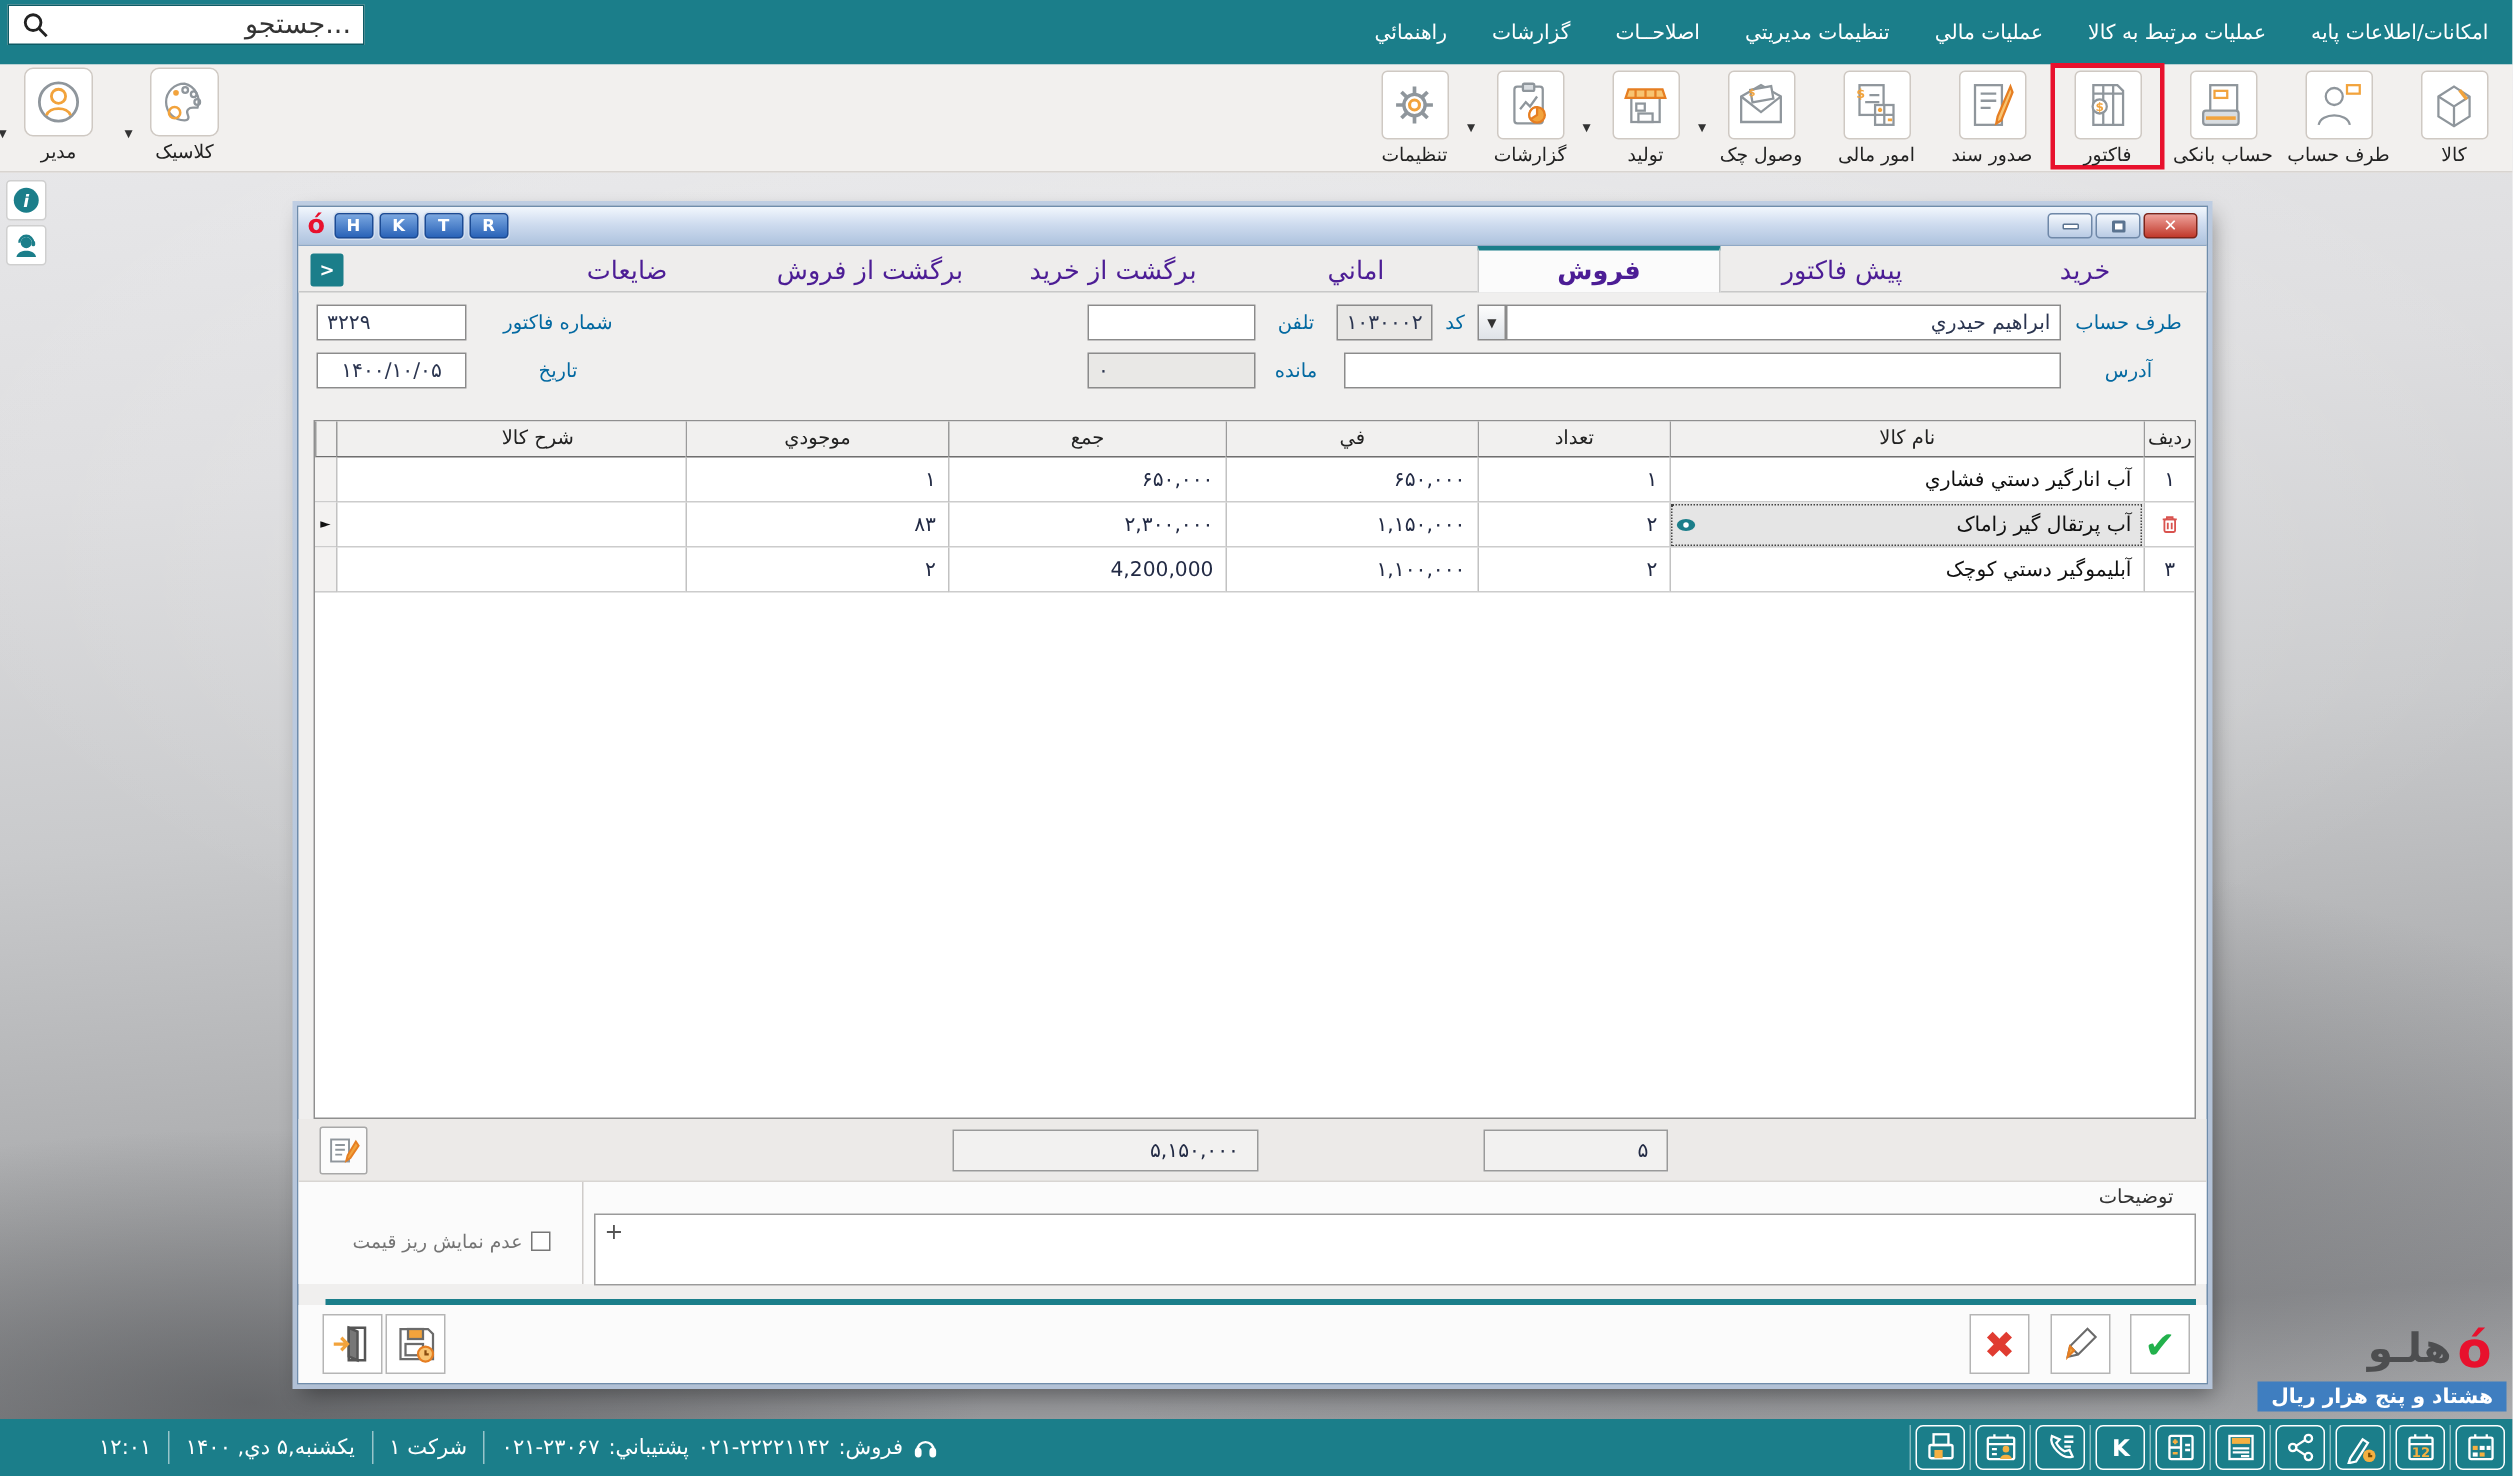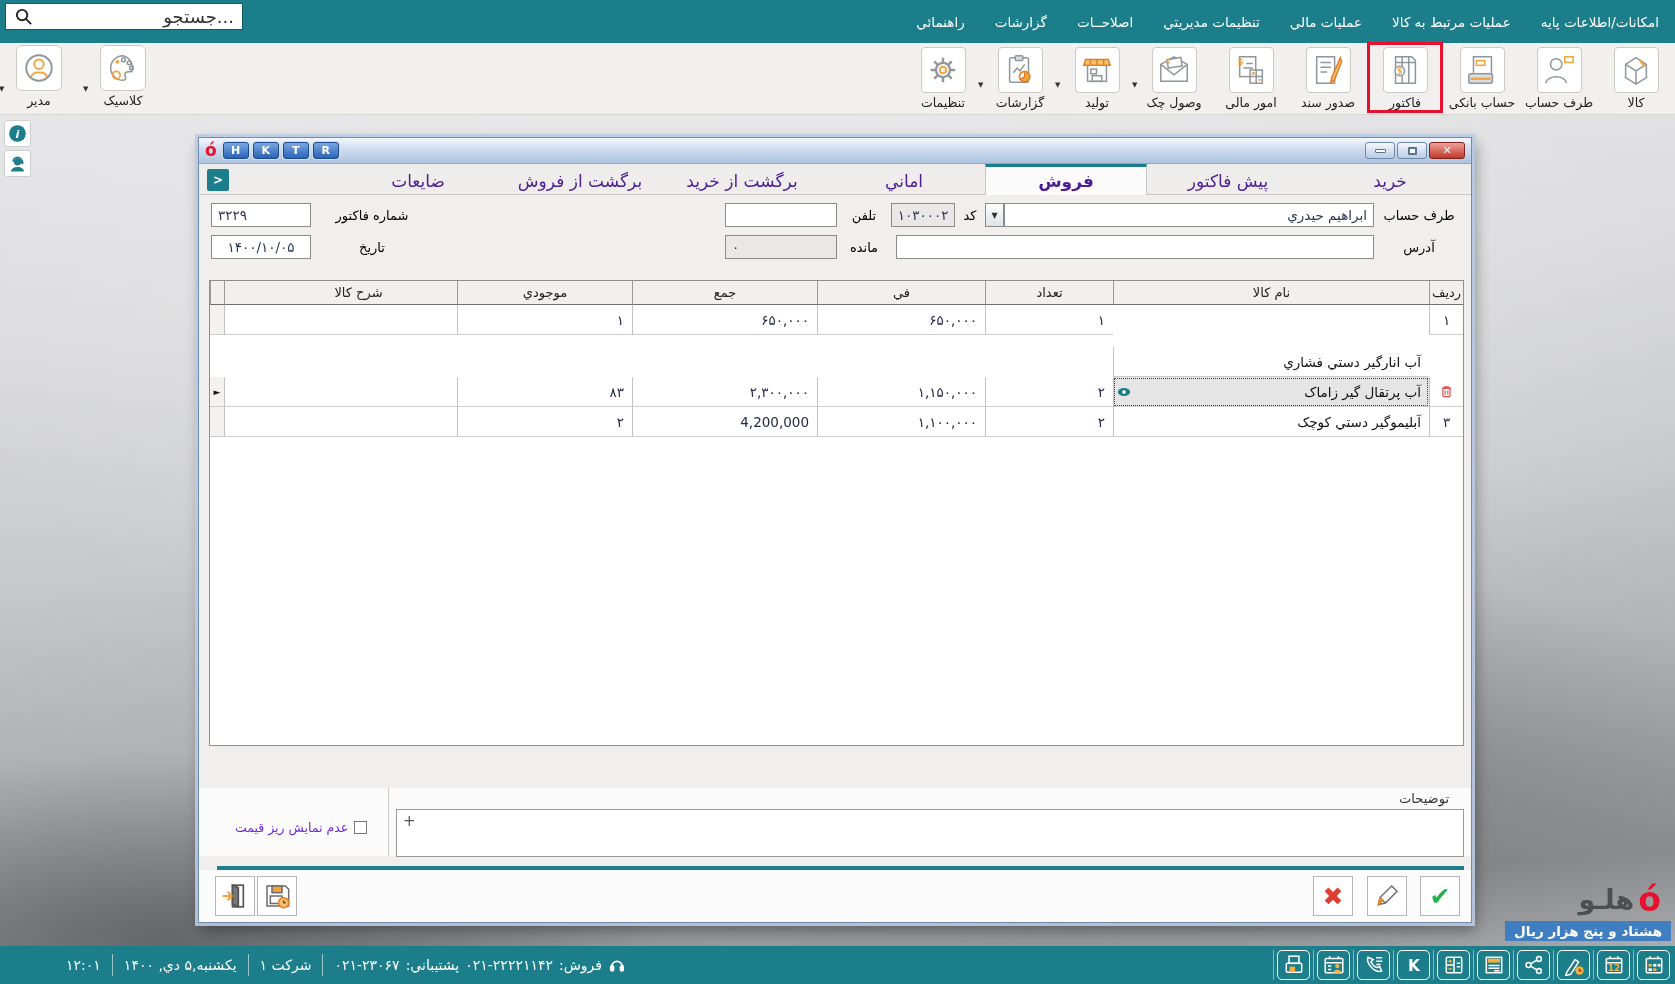--- a/index.html
+++ b/index.html
@@ -41,21 +41,21 @@
   .ctl-min i{display:block;width:11px;height:4px;background:#fff;border:1px solid #5a7390;border-radius:1px}
   .ctl-max i{display:block;width:9px;height:8px;background:#fff;border:2px solid #5a7390;border-radius:1px}
   .ctl-close{width:36px;background:linear-gradient(#efa29b,#c0392b);border-color:#7e241a;color:#fff;font-weight:bold;font-size:11px}
   
   .tabrow{position:absolute;left:0;top:26px;right:0;height:31px;background:#eeedec;border-bottom:1px solid #c8c8c8;display:flex;direction:rtl}
   .tab{width:162px;display:flex;align-items:center;justify-content:center;font-size:17px;color:#4c1d95;border-top:3px solid transparent;cursor:default}
   .tab.active{background:#fbfbfb;border-top:3px solid #1b7e8a;border-left:1px solid #c8c8c8;border-right:1px solid #c8c8c8;font-weight:bold;margin-bottom:-1px}
   .tab-back{position:absolute;left:8px;top:5px;width:22px;height:22px;background:#1b7e8a;border-radius:2px;color:#fff;font-weight:bold;display:flex;align-items:center;justify-content:center;font-size:12px}
   
   .form-area{position:absolute;left:0;top:57px;right:0;height:84px}
-  .f-label{position:absolute;font-size:13px;color:#000000;text-align:center;white-space:nowrap}
+  .f-label{position:absolute;font-size:13px;color:#0369a1;text-align:center;white-space:nowrap}
   .f-input{position:absolute;height:24px;background:#fff;border:1px solid #8b8b8b;font-size:13.5px;color:#2b3550;display:flex;align-items:center;padding:0 6px}
   .f-input.readonly{background:#e9e8e6}
   .f-input.rtl{direction:rtl}
   .dd-btn{position:absolute;width:19px;height:24px;background:linear-gradient(#fdfdfd,#dfe3e8);border:1px solid #8b8b8b;display:flex;align-items:center;justify-content:center;font-size:8px;color:#333}
   
   .table-panel{position:absolute;left:10px;top:142px;width:1255px;height:466px;background:#fff;border:1px solid #8f8f8f}
   .t-row{display:flex;direction:rtl}
   .t-cell{flex-shrink:0;border-left:1px solid #c2c2c2;border-bottom:1px solid #cccccc;display:flex;align-items:center;position:relative;font-size:13.5px;height:30px;padding:0 8px;color:#111}
   .t-header .t-cell{height:24px;background:#f1f0ef;border-left:1px solid #9a9a9a;border-bottom:1px solid #6f6f6f;justify-content:center;color:#222;font-size:13px;padding:0 4px}
   .c-num{justify-content:flex-end;direction:ltr;color:#222a44}
@@ -67,21 +67,21 @@
   .totals-strip{position:absolute;left:0;top:608px;right:0;height:42px;background:#eceae8;border-bottom:1px solid #d8d5d2}
   .total-box{position:absolute;top:7px;height:28px;background:#f2f1f0;border:1px solid #9a9a9a;display:flex;align-items:center;justify-content:flex-end;padding:0 12px;font-size:13.5px;color:#222a44;direction:ltr}
   .mini-btn{position:absolute;left:14px;top:5px;width:32px;height:32px;background:#fbfbfb;border:1px solid #a8a8a8;border-radius:2px;display:flex;align-items:center;justify-content:center}
   
   .notes-area{position:absolute;left:0;top:650px;right:0;height:68px;background:#fbfbfb}
   .v-div{position:absolute;left:189px;top:0;bottom:0;width:1px;background:#cfcccA}
   .notes-label{position:absolute;right:22px;top:3px;font-size:13px;color:#333}
   .notes-box{position:absolute;left:197px;top:21px;width:1068px;height:48px;background:#fff;border:1px solid #9a9a9a;font-size:15px;color:#555;padding:2px 6px;direction:ltr;text-align:left}
   .cb-row{position:absolute;left:36px;top:32px;display:flex;direction:rtl;align-items:center;gap:6px}
   .cb-box{width:13px;height:13px;background:#fff;border:1px solid #777}
-  .cb-label{font-size:12.5px;color:#6d28d9;white-space:nowrap}
+  .cb-label{font-size:12.5px;color:#737373;white-space:nowrap}
   .teal-line{position:absolute;left:18px;top:728px;width:1247px;height:4px;background:#1b7e8a}
   
   .w-footer{position:absolute;left:0;top:732px;right:0;height:52px;background:#fbfbfb}
   .ft-btn{position:absolute;top:6px;width:40px;height:40px;background:#fff;border:1px solid #b5b5b5;display:flex;align-items:center;justify-content:center;cursor:pointer}
   .glyph-x{color:#e03c31;font-size:25px;font-weight:bold;line-height:1}
   .glyph-check{color:#22b14c;font-size:25px;font-weight:bold;line-height:1}
   
   #branding{position:absolute;right:14px;top:884px;display:flex;direction:rtl;align-items:center;gap:4px}
   #branding .mark{color:#e8112d;font-size:33px;font-weight:bold;line-height:.9}
   #branding .word{color:#4d4e50;font-size:27px;font-weight:bold}
@@ -350,21 +350,21 @@
         <div class="t-cell" style="width: 168px;">في</div>
         <div class="t-cell" style="width: 185px;">جمع</div>
         <div class="t-cell" style="width: 175px;">موجودي</div>
         <div class="t-cell" style="width: 233px; padding-left: 39px;">شرح کالا</div>
         <div class="t-cell c-marker" style="width: 14px;"></div>
       </div>
       <div class="t-row">
         <div class="t-cell c-center" style="width: 34px;">
           <span class="num">۱</span>
         </div>
-        <div class="t-cell c-name" style="width: 316px; margin-top: 42px;">آب انارگیر دستي فشاري</div>
+        <div class="t-cell c-name" style="width: 316px;">آب انارگیر دستي فشاري</div>
         <div class="t-cell c-num" style="width: 128px;">
           <span class="num">۱</span>
         </div>
         <div class="t-cell c-num" style="width: 168px;">
           <span class="num">۶۵۰,۰۰۰</span>
         </div>
         <div class="t-cell c-num" style="width: 185px;">
           <span class="num">۶۵۰,۰۰۰</span>
         </div>
         <div class="t-cell c-num" style="width: 175px;">
@@ -419,20 +419,35 @@
           <span class="num">4,200,000</span>
         </div>
         <div class="t-cell c-num" style="width: 175px;">
           <span class="num">۲</span>
         </div>
         <div class="t-cell c-desc" style="width: 233px;"></div>
         <div class="t-cell c-marker" style="width: 14px;"></div>
       </div>
     </div>
 
+  <div class="totals-strip">
+    <span class="mini-btn">
+      <svg width="22" height="22" viewBox="0 0 24 24" fill="none" stroke="#8f969c" stroke-width="1.4">
+          <rect x="3" y="4" width="13" height="16" fill="#fff"></rect>
+          <path d="M6 8h7M6 11.5h7M6 15h5"></path>
+          <path d="M21 5.5l-6 10-1 4 3-2 6-9z" fill="#f2a33c" stroke="#e67e22"></path>
+        </svg>
+    </span>
+    <div class="total-box" style="left:436px;width:204px">
+        <span class="num">۵,۱۵۰,۰۰۰</span>
+      </div>
+    <div class="total-box" style="left:790px;width:123px">
+        <span class="num">۵</span>
+      </div>
+  </div>
 
   <div class="notes-area">
     <div class="v-div"></div>
     <span class="notes-label">توضیحات</span>
     <div class="notes-box"><span>+</span></div>
     <div class="cb-row">
       <span class="cb-box"></span>
       <span class="cb-label">عدم نمایش ریز قیمت</span>
     </div>
   </div>

